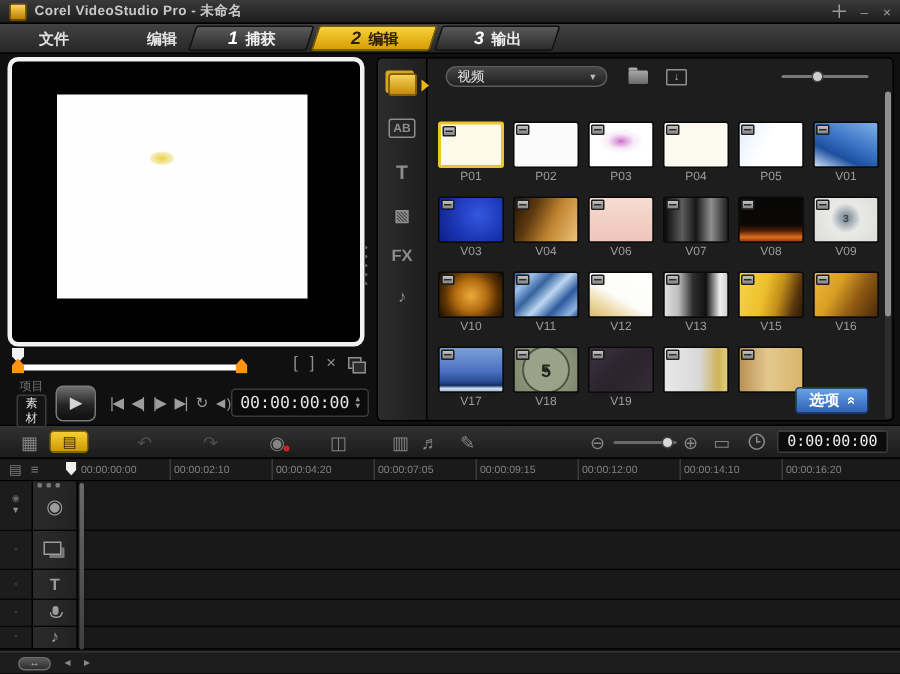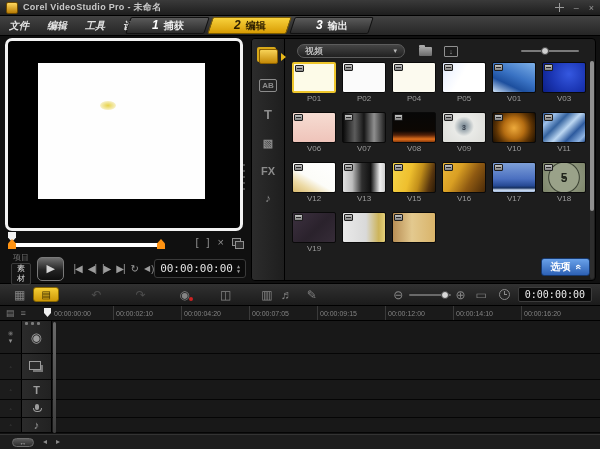--- a/index.html
+++ b/index.html
@@ -13,21 +13,21 @@
            border:1px solid #6e4a00;margin-right:5px;}
   .apptitle{font-size:9px;font-weight:bold;color:#c9c9c9;letter-spacing:.3px;}
   .winctl{margin-left:auto;display:flex;align-items:center;gap:10px;color:#9a9a9a;font-size:9px;}
   .movebtn{position:relative;width:9px;height:9px;}
   .movebtn::before{content:"";position:absolute;left:0;right:0;top:4px;height:1px;background:#9a9a9a;}
   .movebtn::after{content:"";position:absolute;top:0;bottom:0;left:4px;width:1px;background:#9a9a9a;}
 
   
   .menubar{height:20px;background:linear-gradient(#424242,#262626);border-bottom:1px solid #000;
            display:flex;align-items:center;box-sizing:border-box;}
-  .menu-item{font-size:10px;color:#e2e2e2;padding:0 9px;font-weight:bold;font-style:italic;}
+  .menu-item{font-size:10px;color:#e2e2e2;padding:0 26px;font-weight:bold;}
   .steps{position:absolute;left:128px;top:17px;display:flex;gap:3px;z-index:5;}
   .tab{height:17px;width:79px;transform:skewX(-18deg);border-radius:2px;
        background:linear-gradient(#5a5a5a,#2a2a2a);border:1px solid #111;
        display:flex;align-items:center;justify-content:center;box-sizing:border-box;}
   .tab.active{background:linear-gradient(#f8d23c,#d89c04);border-color:#7c5c00;}
   .tab>span{transform:skewX(18deg);display:flex;align-items:baseline;gap:5px;}
   .tab .num{font-size:12px;font-weight:bold;font-style:italic;color:#fff;}
   .tab .lbl{font-size:10px;font-weight:bold;color:#eee;}
   .tab.active .num,.tab.active .lbl{color:#2c1e00;}
 
@@ -91,31 +91,31 @@
   .dd .arr{margin-left:auto;font-size:7px;color:#bbb;}
   .fold{width:13px;height:9px;background:linear-gradient(#a8a8a8,#6a6a6a);border-radius:1px;
         position:relative;margin-left:14px;}
   .fold::before{content:"";position:absolute;left:0;top:-2px;width:6px;height:2px;background:#a8a8a8;border-radius:1px 1px 0 0;}
   .imp{width:12px;height:9px;border:1px solid #909090;border-radius:1px;margin-left:12px;
        display:flex;align-items:center;justify-content:center;color:#b5b5b5;font-size:7px;line-height:7px;}
   .zslider{margin-left:auto;margin-right:10px;position:relative;width:58px;height:8px;}
   .ztrack{position:absolute;left:0;right:0;top:3px;height:2px;background:#7a7a7a;border-radius:1px;}
   .zknob{position:absolute;left:35%;top:0;width:8px;height:8px;border-radius:50%;background:#cfcfcf;border:1px solid #444;box-sizing:border-box;}
 
-  .grid{display:flex;flex-wrap:wrap;height:200px;overflow:hidden;margin-top:2px;}
+  .grid{display:flex;flex-wrap:wrap;height:200px;overflow:hidden;margin-top:16px;align-items:flex-end;}
   .cell{width:50px;height:45px;display:flex;flex-direction:column;align-items:center;}
   .thumb{width:44px;height:31px;border:1px solid #0a0a0a;border-radius:2px;position:relative;box-sizing:border-box;}
   .cell.sel .thumb{border:2px solid #eec62c;}
   .badge{position:absolute;left:1px;top:1px;width:9px;height:7px;background:linear-gradient(#c2c2c2,#848484);
          border:1px solid #1d1d1d;border-radius:1px;box-sizing:border-box;}
   .badge::after{content:"";position:absolute;left:1px;top:2px;width:5px;height:1px;background:#2a2a2a;}
   .ovtext{position:absolute;inset:0;display:flex;align-items:center;justify-content:center;font-weight:bold;}
   .tlabel{font-size:8px;color:#9c9c9c;margin-top:1px;}
 
-  .lib-bottom{position:absolute;right:5px;bottom:4px;}
+  .lib-bottom{position:absolute;right:16px;bottom:4px;}
   .opt{display:flex;align-items:center;gap:5px;background:linear-gradient(#69a1e9,#2d61b5);
        border:1px solid #16386e;border-radius:3px;padding:1px 8px;font-size:10px;font-weight:bold;color:#fff;}
   .chev{display:inline-block;transform:rotate(90deg);font-size:10px;line-height:10px;}
   .lib-scroll{position:absolute;right:1px;top:22px;width:4px;height:218px;background:#2e2e2e;border-radius:2px;}
   .sthumb{width:4px;height:150px;background:#8f8f8f;border-radius:2px;}
 
   
   .toolbar{height:23px;background:linear-gradient(#313131,#1b1b1b);border-top:1px solid #000;
            border-bottom:1px solid #000;display:flex;align-items:center;padding:0 8px;box-sizing:border-box;}
   .ti{color:#848484;font-size:12px;line-height:12px;}
@@ -299,20 +299,26 @@
               </div>
               <div class="tlabel">P01</div>
             </div>
             <div class="cell">
               <div class="thumb" style="background: rgb(251, 251, 251);">
                 <span class="badge"></span>
               </div>
               <div class="tlabel">P02</div>
             </div>
             <div class="cell">
+              <div class="thumb" style="background: radial-gradient(55% 45% at 50% 42%, rgb(192, 110, 192) 0%, rgb(221, 156, 221) 12%, rgb(247, 236, 247) 38%, rgb(255, 255, 255) 65%);">
+                <span class="badge"></span>
+              </div>
+              <div class="tlabel">P03</div>
+            </div>
+            <div class="cell">
               <div class="thumb" style="background: rgb(252, 250, 239);">
                 <span class="badge"></span>
               </div>
               <div class="tlabel">P04</div>
             </div>
             <div class="cell">
               <div class="thumb" style="background: linear-gradient(300deg, rgb(255, 255, 255) 55%, rgb(242, 246, 255) 78%, rgb(223, 233, 251) 100%);">
                 <span class="badge"></span>
               </div>
               <div class="tlabel">P05</div>
@@ -321,20 +327,26 @@
               <div class="thumb" style="background: linear-gradient(205deg, rgb(125, 176, 232) 0%, rgb(58, 115, 196) 45%, rgb(29, 79, 158) 70%, rgb(207, 226, 246) 100%);">
                 <span class="badge"></span>
               </div>
               <div class="tlabel">V01</div>
             </div>
             <div class="cell">
               <div class="thumb" style="background: radial-gradient(circle at 62% 38%, rgb(53, 88, 224) 0%, rgb(27, 54, 180) 55%, rgb(12, 31, 134) 100%);">
                 <span class="badge"></span>
               </div>
               <div class="tlabel">V03</div>
+            </div>
+            <div class="cell">
+              <div class="thumb" style="background: linear-gradient(115deg, rgb(36, 19, 4) 0%, rgb(94, 58, 16) 30%, rgb(192, 132, 48) 60%, rgb(236, 194, 122) 100%);">
+                <span class="badge"></span>
+              </div>
+              <div class="tlabel">V04</div>
             </div>
             <div class="cell">
               <div class="thumb" style="background: linear-gradient(rgb(246, 220, 210) 0%, rgb(239, 196, 186) 100%);">
                 <span class="badge"></span>
               </div>
               <div class="tlabel">V06</div>
             </div>
             <div class="cell">
               <div class="thumb" style="background: linear-gradient(90deg, rgb(9, 9, 9) 0%, rgb(92, 92, 92) 28%, rgb(22, 22, 22) 50%, rgb(143, 143, 143) 74%, rgb(31, 31, 31) 100%);">
                 <span class="badge"></span>

